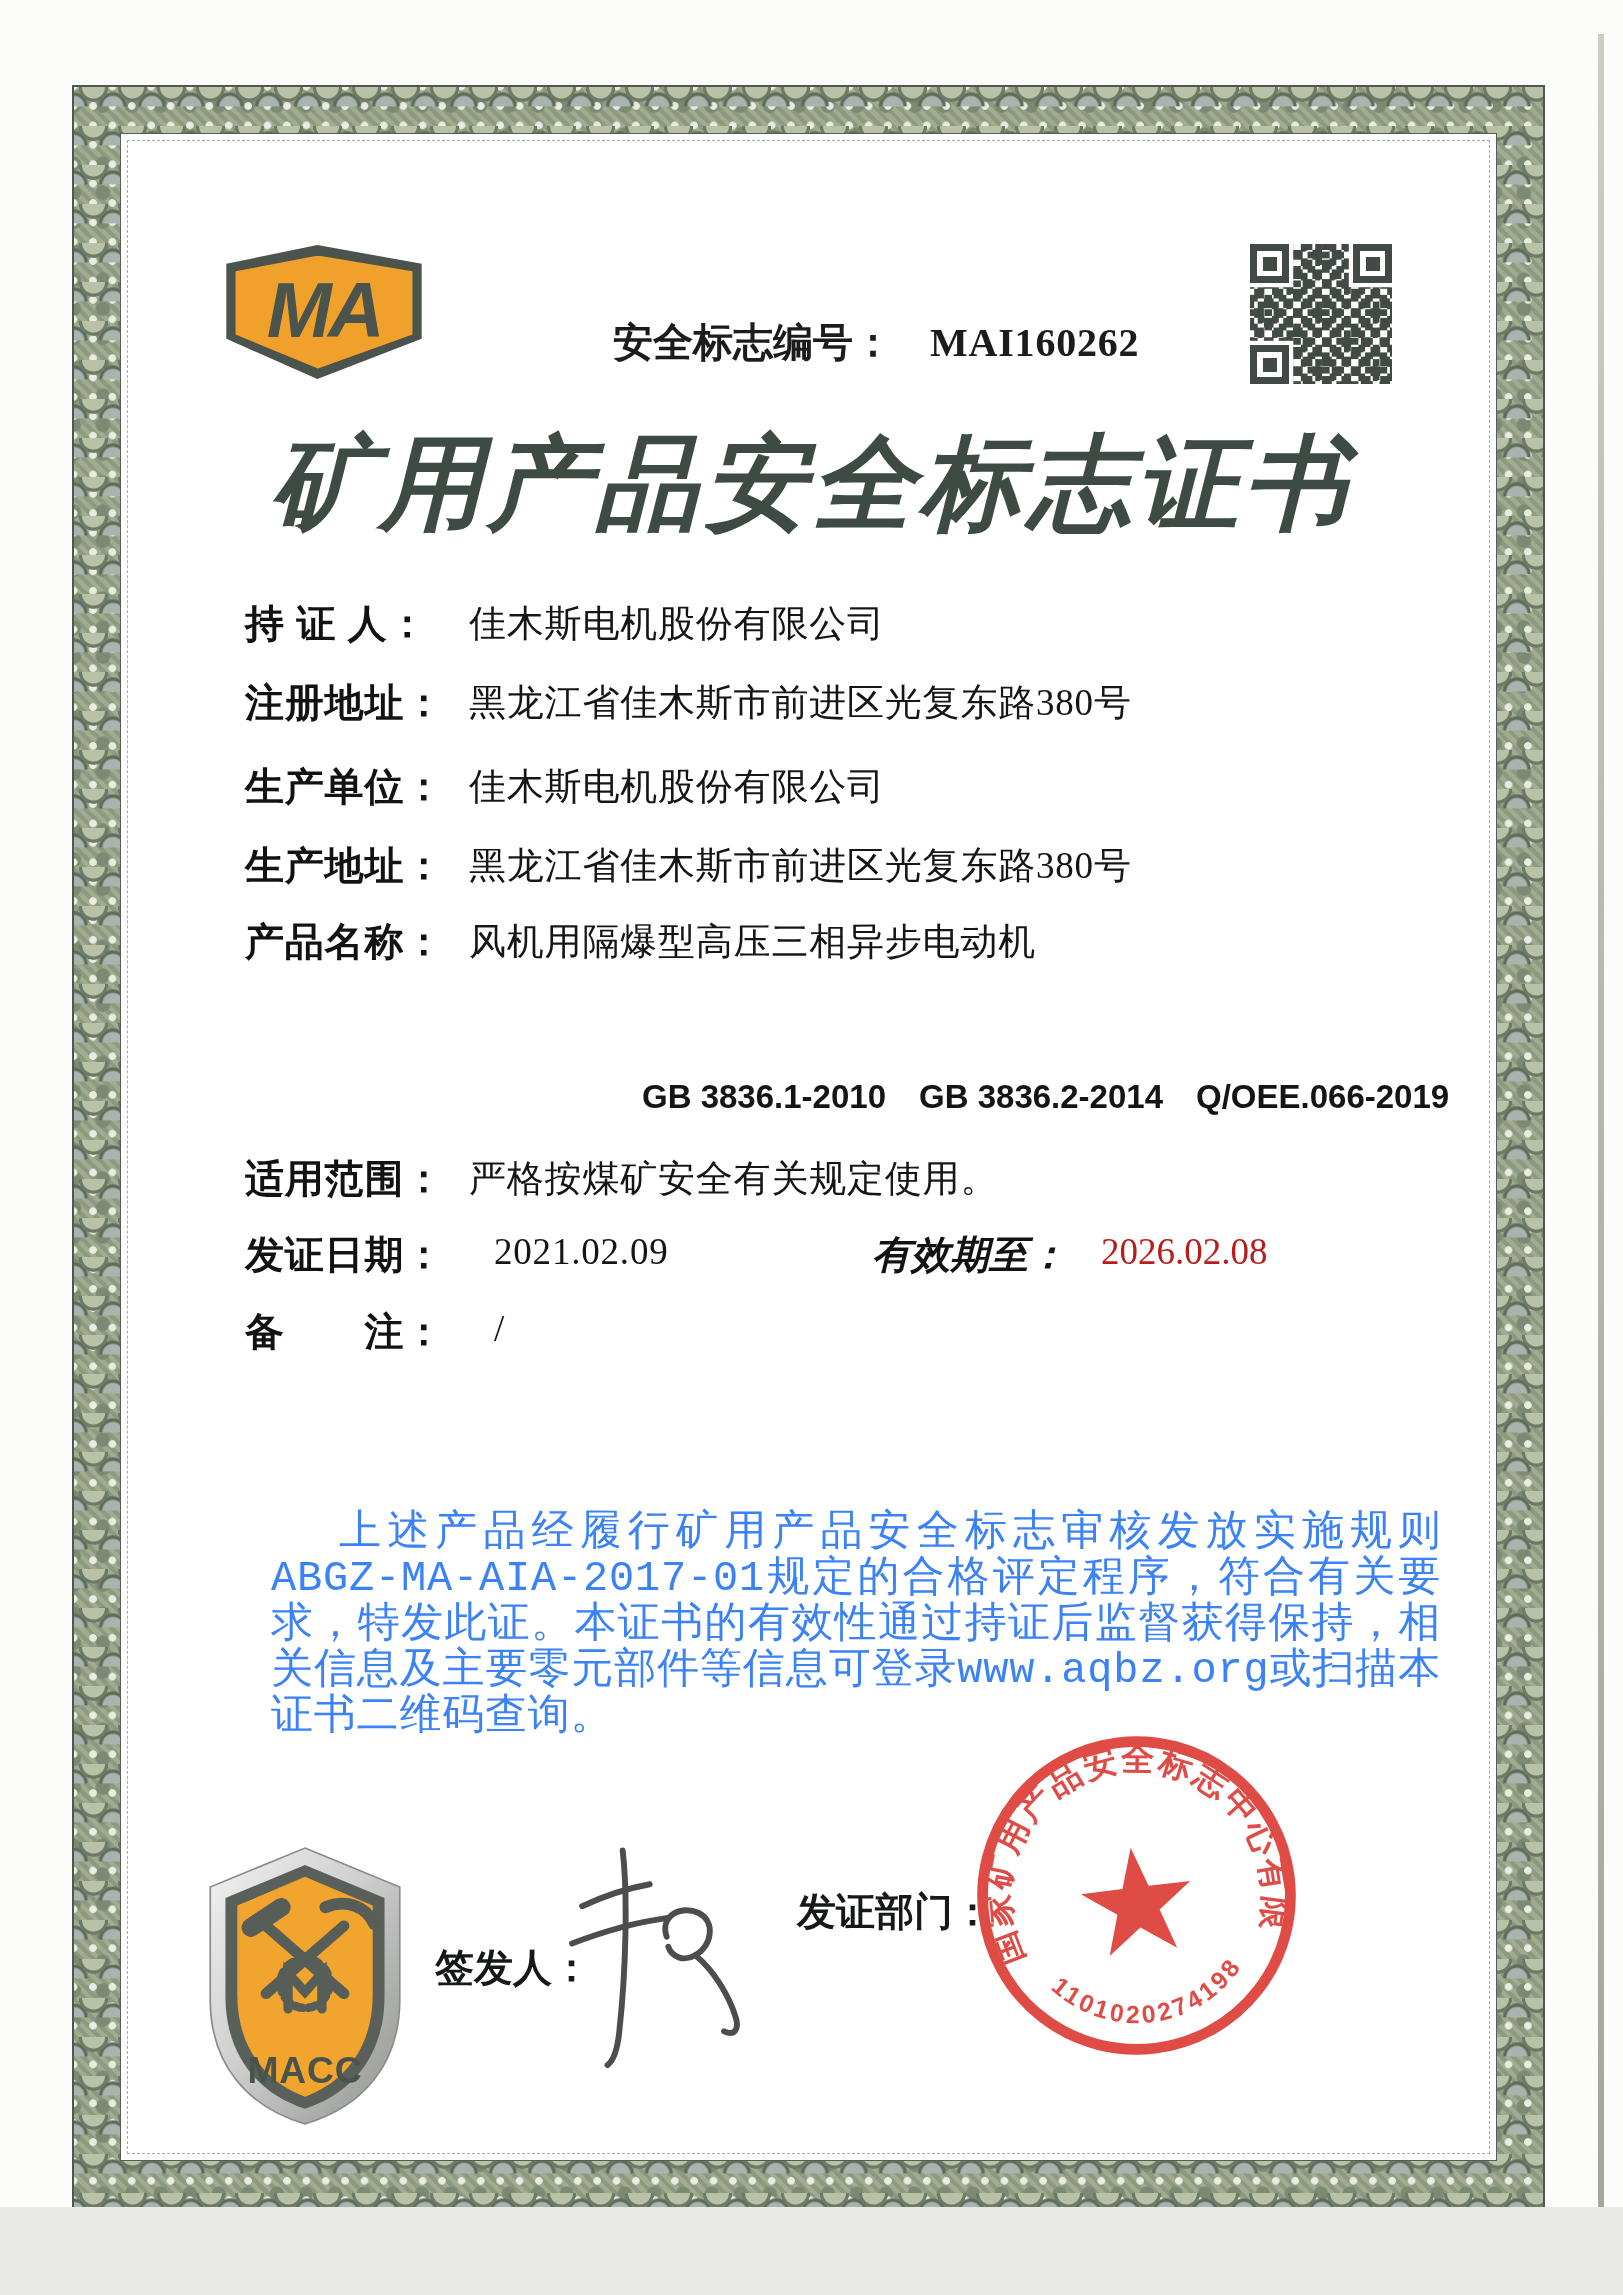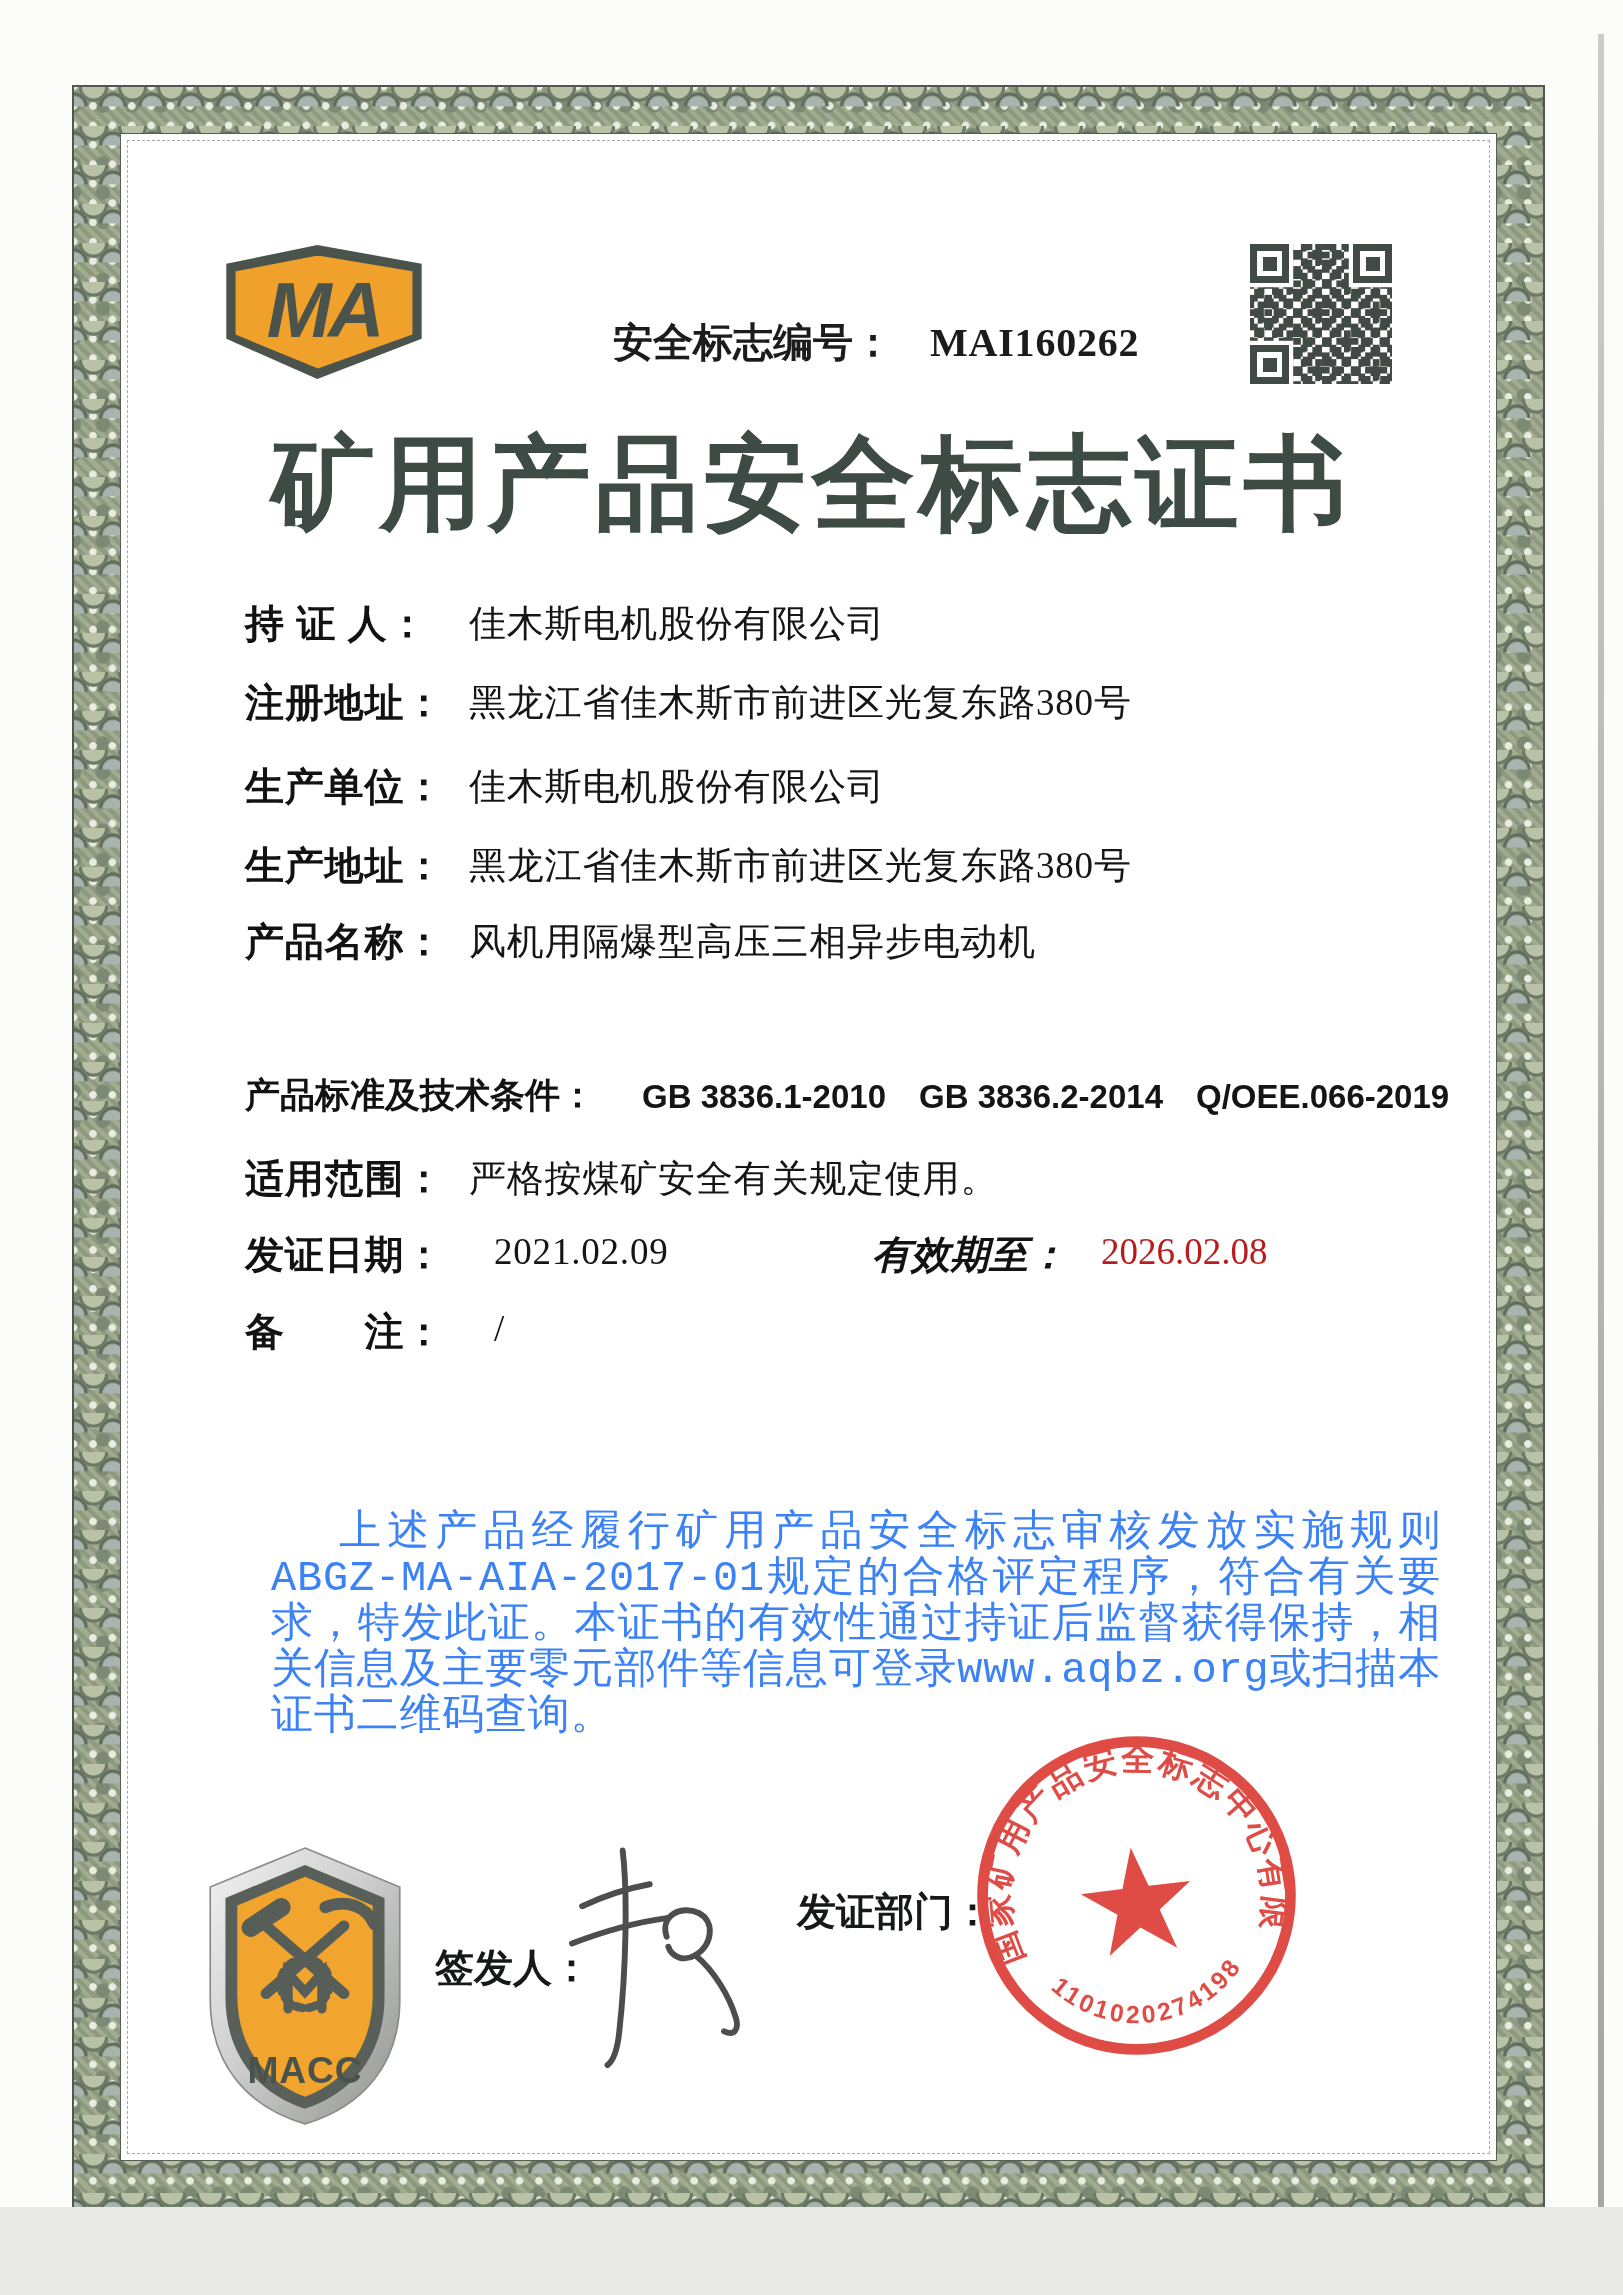--- a/index.html
+++ b/index.html
@@ -50,21 +50,21 @@
       conic-gradient(#424a45 25%, rgba(0,0,0,0) 0 50%, #424a45 0 75%, rgba(0,0,0,0) 0) 0 0/14.4px 14.4px,
       conic-gradient(rgba(0,0,0,0) 25%, #424a45 0 50%, rgba(0,0,0,0) 0 75%, #424a45 0) 4.2px 6px/19.4px 19.4px,
       #fff;}
   .finder{position:absolute;width:25px;height:25px;border:7.6px solid #424a45;
     background:#fff;box-shadow:0 0 0 4.2px #fff;}
   .finder::after{content:"";position:absolute;left:6px;top:6px;width:13.5px;height:13.5px;background:#424a45;}
   .finder.tl{left:0;top:0;} .finder.tr{right:0;top:0;} .finder.bl{left:0;bottom:0;}
   
   .doc-title{position:absolute;left:135px;top:423px;width:1353px;text-align:center;
     font-family:"Liberation Serif",serif;font-weight:700;font-size:103px;line-height:1.2;
-    color:#3e4b44;letter-spacing:5px;white-space:nowrap;}
+    color:#3e4b44;letter-spacing:5px;white-space:nowrap;font-style:italic;}
   
   .row{position:absolute;left:245px;width:1234px;height:47px;white-space:nowrap;}
   .row .lab{position:absolute;left:0;top:0;font-weight:700;font-size:39px;color:#121212;
     font-family:"Liberation Sans",sans-serif;letter-spacing:0.8px;}
   .row .val{position:absolute;left:224px;top:1.7px;font-size:37px;color:#151515;
     font-family:"Liberation Serif",serif;letter-spacing:0.8px;}
   .row.cond .lab{font-size:35px;letter-spacing:0;}
   .row.cond .val{left:397px;top:3.4px;font-family:"Liberation Sans",sans-serif;font-weight:700;
     font-size:33px;letter-spacing:0;}
   .val.alnum{font-family:"Liberation Sans",sans-serif;font-weight:700;letter-spacing:0;}
@@ -128,21 +128,20 @@
   </div>
   <div class="row" style="top:839px">
     <span class="lab">生产地址：</span>
     <span class="val">黑龙江省佳木斯市前进区光复东路380号</span>
   </div>
   <div class="row" style="top:915px">
     <span class="lab">产品名称：</span>
     <span class="val">风机用隔爆型高压三相异步电动机</span>
   </div>
   <div class="row cond" style="top:1072px">
-    <span class="lab">产品标准及技术条件：</span>
     <span class="val">GB 3836.1-2010　GB 3836.2-2014　Q/OEE.066-2019</span>
   </div>
   <div class="row" style="top:1152px">
     <span class="lab">适用范围：</span>
     <span class="val">严格按煤矿安全有关规定使用。</span>
   </div>
 
   <div class="row" style="top:1228px">
     <span class="lab">发证日期：</span>
     <span class="val" style="left:249px">2021.02.09</span>

